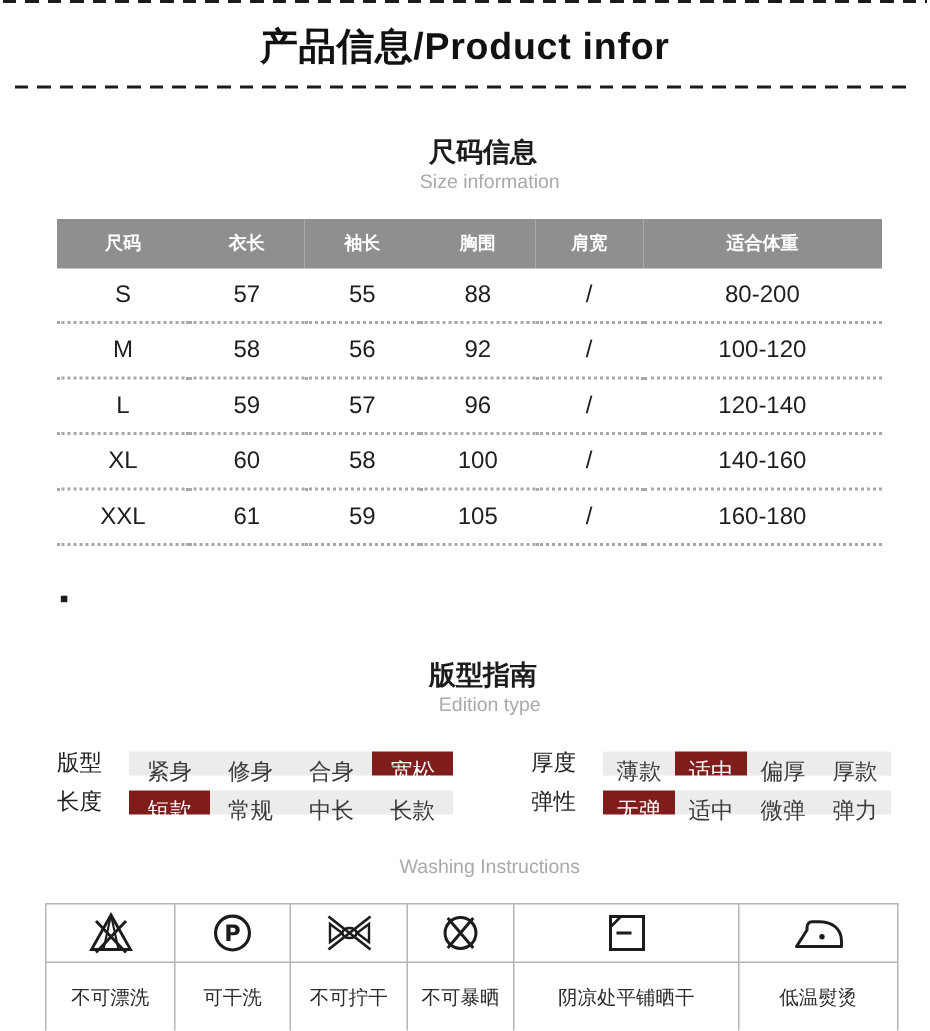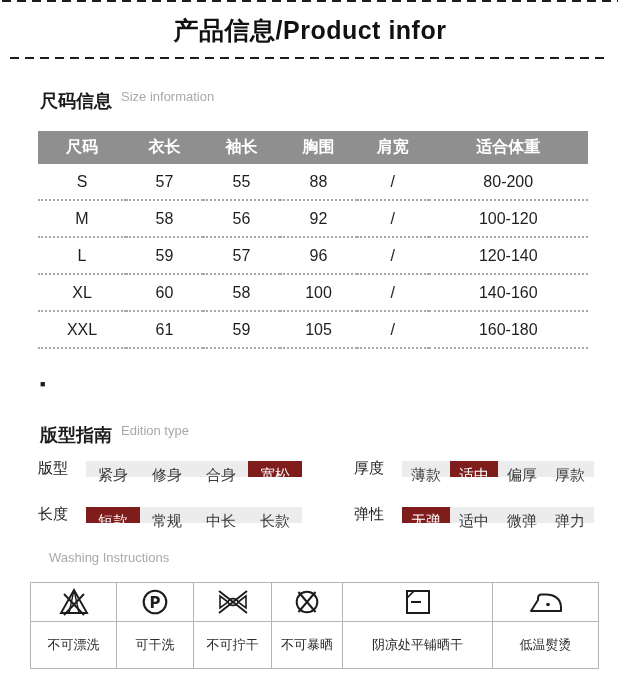--- a/index.html
+++ b/index.html
@@ -10,50 +10,50 @@
   }
   .dash-line{
     height:2px;margin:0 10px;
     background:repeating-linear-gradient(90deg,#1c1c1c 0 9px,transparent 9px 15px);
   }
   .dash-top{margin:0 2px;}
   .page-title{
     text-align:center;font-size:25px;font-weight:bold;color:#111;
     margin:12px 0 10px 0;letter-spacing:0.5px;
   }
-  .section-head{margin:0 16px 0 40px;display:flex;align-items:flex-start;}
+  .section-head{margin:0 16px 0 40px;display:flex;align-items:center;flex-direction:column;}
   .section-head .zh{font-size:18px;font-weight:bold;color:#1c1c1c;}
   .section-head .en{font-size:13px;color:#a9a9a9;margin-left:9px;}
   .head-size{margin-top:30px;}
   .head-edition{margin-top:34px;}
   .head-washing{margin-top:26px;}
 
   table{border-collapse:collapse;}
   .size-table{width:550px;margin:18px 0 0 38px;table-layout:fixed;}
   .size-table th{
-    background:#8f8f8f;color:#ffffff;font-size:16px;font-weight:600;
+    background:#8f8f8f;color:#ffffff;font-size:12px;font-weight:600;
     height:33px;padding:0;text-align:center;
   }
   .size-table td{
     height:35px;padding:0;text-align:center;font-size:16px;color:#1e1e1e;
     border-bottom:2px dotted #a8a8a8;
   }
   .size-table th:nth-child(1),.size-table td:nth-child(1){width:16%;}
   .size-table th:nth-child(2),.size-table td:nth-child(2){width:14%;}
   .size-table th:nth-child(3),.size-table td:nth-child(3){width:14%;}
   .size-table th:nth-child(4),.size-table td:nth-child(4){width:14%;}
   .size-table th:nth-child(5),.size-table td:nth-child(5){width:13%;}
   .size-table th:nth-child(6),.size-table td:nth-child(6){width:29%;}
 
   .note{margin:30px 0 0 40px;font-size:14px;color:#2b2b2b;display:flex;align-items:center;}
   .note .bullet{font-size:9px;margin-right:8px;color:#1c1c1c;}
 
   .groups{
-    display:grid;grid-template-columns:316px auto;row-gap:27px;
-    margin:12px 0 0 38px;
+    display:grid;grid-template-columns:316px auto;row-gap:7px;
+    margin:22px 0 0 38px;
   }
   .group{display:flex;align-items:center;}
   .group-label{font-size:15px;color:#222;width:44px;flex:none;}
   .opts{display:flex;margin-left:4px;}
   .opt{
     width:54px;height:16px;line-height:27px;text-align:center;
     font-size:15px;background:#ececec;color:#3a3a3a;
   }
   .opt.selected{background:#7f1d1d;color:#ffffff;}
   .group:nth-child(even) .opt{width:48px;}

